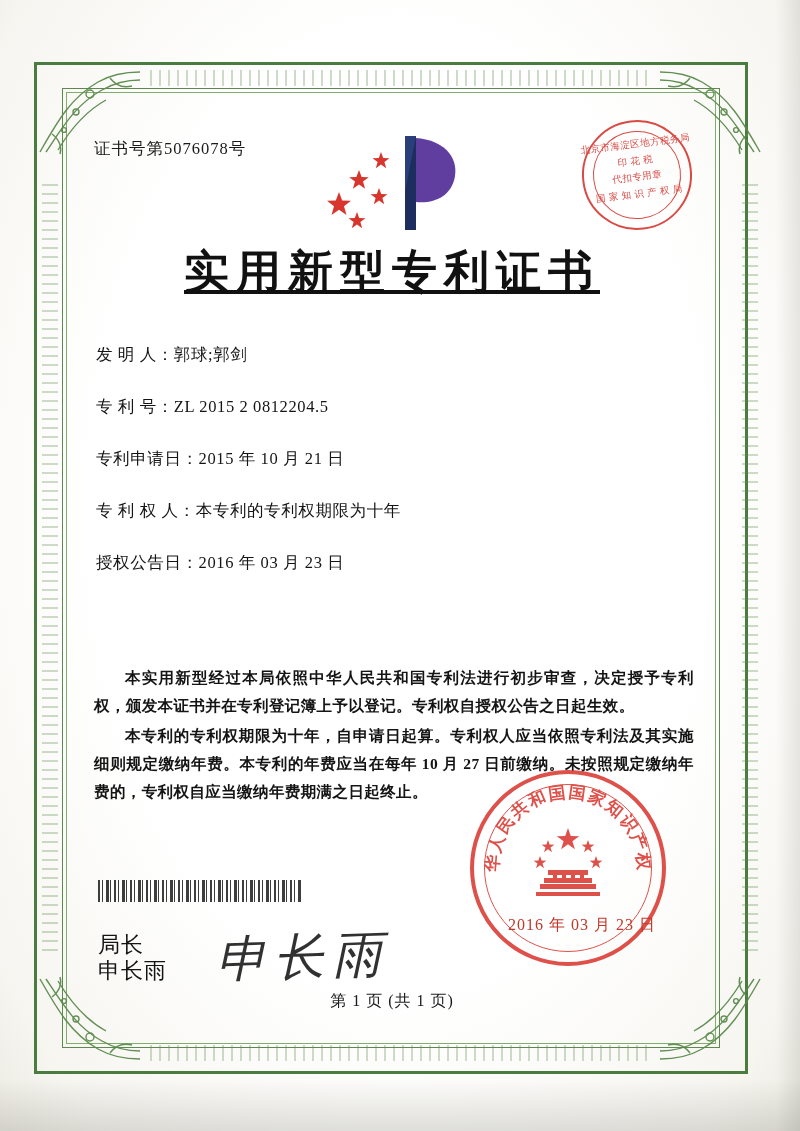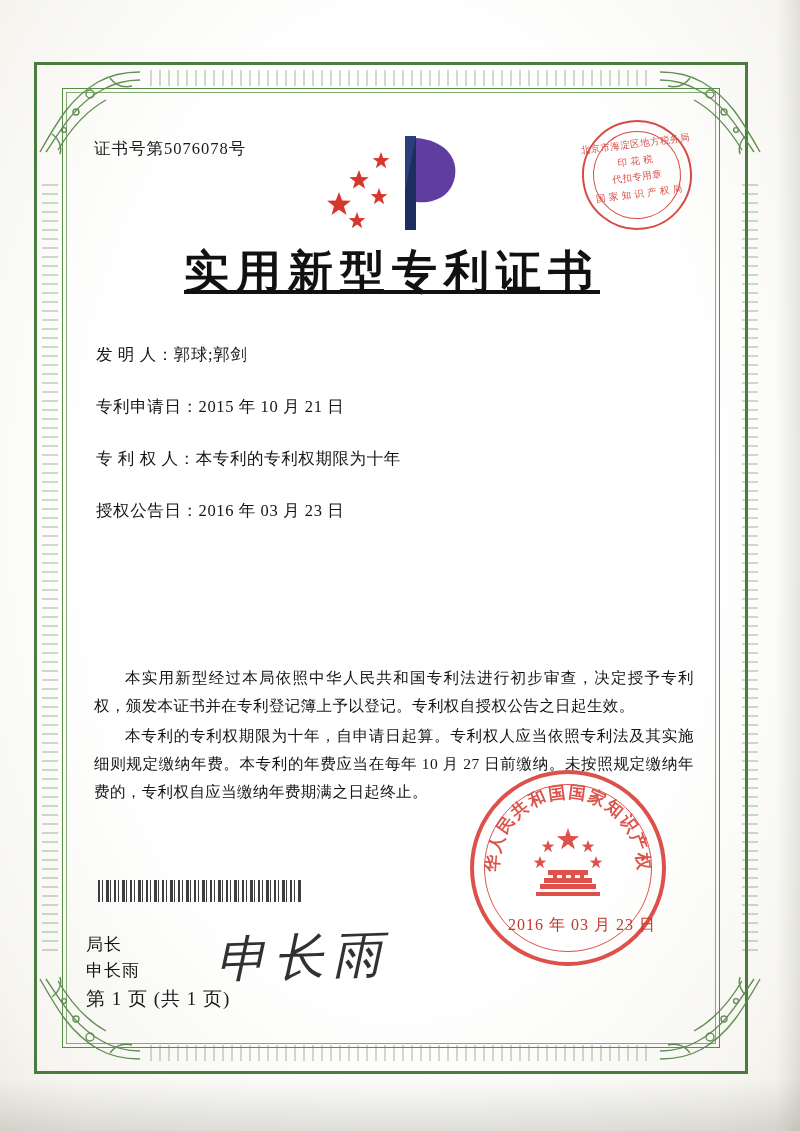--- a/index.html
+++ b/index.html
@@ -174,40 +174,41 @@
   .field .value { display: inline; }
 
   .paras {
     position: absolute;
     left: 8px; right: 4px; top: 552px;
     font-size: 15.5px;
     line-height: 28px;
     color: #141414;
     letter-spacing: 0.4px;
     text-align: justify;
+    font-weight: bold;
   }
   .para { text-indent: 2em; margin: 0 0 2px 0; }
 
   
   .barcode {
     position: absolute;
     left: 12px; top: 768px;
     width: 204px; height: 22px;
     background: repeating-linear-gradient(90deg,
        #1b1b1b 0px, #1b1b1b 2px, #ffffff 2px, #ffffff 4px,
        #1b1b1b 4px, #1b1b1b 5px, #ffffff 5px, #ffffff 8px,
        #1b1b1b 8px, #1b1b1b 11px, #ffffff 11px, #ffffff 12px,
        #1b1b1b 12px, #1b1b1b 13px, #ffffff 13px, #ffffff 16px);
     opacity: 0.85;
   }
 
   .signer {
     position: absolute;
-    left: 0; top: 820px;
-    font-size: 17px;
+    left: 12px; top: 820px;
+    font-size: 22px;
     line-height: 26px;
     color: #141414;
     letter-spacing: 1px;
   }
   .signature {
     position: absolute;
     left: 130px; top: 812px;
     font-size: 50px;
     color: #1b1b1b;
     font-family: "DejaVu Serif", serif;
@@ -256,21 +257,22 @@
     right: 42px; bottom: 92px;
     font-size: 16px;
     color: #c0392b;
     letter-spacing: 1px;
     font-family: "Liberation Serif", serif;
   }
 
   .footer {
     position: absolute;
     left: 0; right: 0; bottom: 16px;
-    font-size: 19px;
+    text-align: center;
+    font-size: 16px;
     color: #1a1a1a;
     letter-spacing: 1px;
   }
 </style>
 </head>
 <body>
 
 <div class="page">
   <div class="paper"></div>
 
@@ -361,20 +363,23 @@
       <div class="ts-line ts-l4">国 家 知 识 产 权 局</div>
     </div>
 
     <div class="title">实用新型专利证书</div>
 
     <div class="fields">
       <div class="field">
         <span class="label">发  明  人：</span><span class="value">郭球;郭剑</span>
       </div>
       <div class="field">
+        <span class="label">专  利  号：</span><span class="value">ZL 2015 2 0812204.5</span>
+      </div>
+      <div class="field">
         <span class="label">专利申请日：</span><span class="value">2015 年 10 月 21 日</span>
       </div>
       <div class="field">
         <span class="label">专 利 权 人：</span><span class="value">本专利的专利权期限为十年</span>
       </div>
       <div class="field">
         <span class="label">授权公告日：</span><span class="value">2016 年 03 月 23 日</span>
       </div>
     </div>
 

